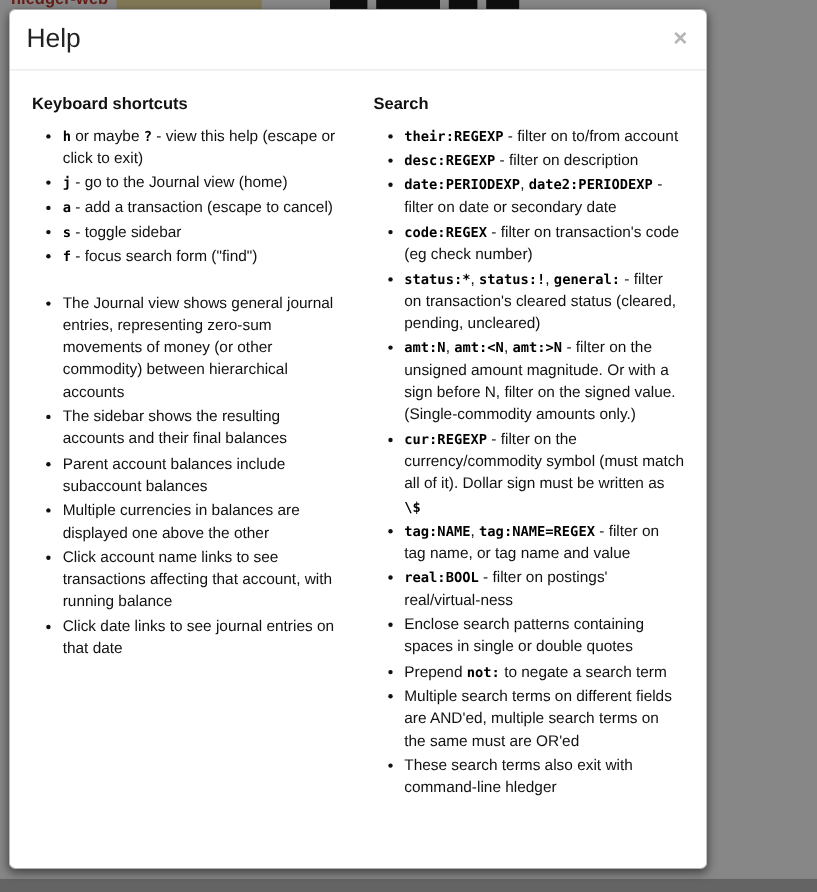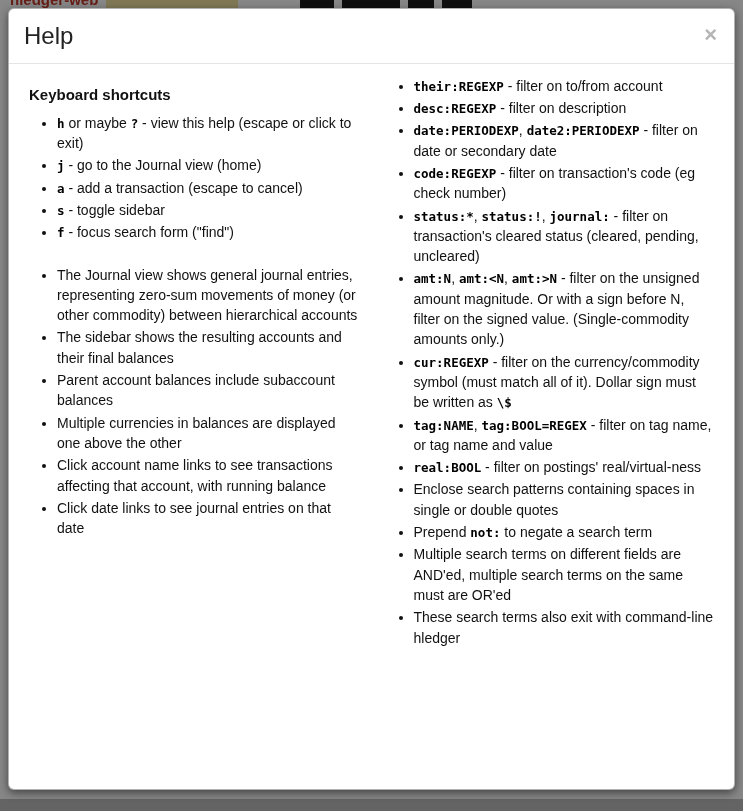--- a/index.html
+++ b/index.html
@@ -19,21 +19,21 @@
   }
   .obscured-text{position:absolute;top:0;height:13px;background:#1d1d1d;}
   .ob1{left:300px;width:34px;}
   .ob2{left:342px;width:58px;border-radius:0 0 3px 3px;}
   .ob3{left:408px;width:26px;}
   .ob4{left:442px;width:30px;border-radius:0 0 4px 4px;}
   .page-bottom-band{position:absolute;left:0;bottom:0;width:100%;height:12px;background:#bdbdbd;}
   .backdrop{position:absolute;inset:0;background:rgba(0,0,0,0.47);z-index:5;}
   
   .modal{
-    position:absolute;left:8px;top:8px;width:727px;height:782px;z-index:10;
+    position:absolute;left:8px;top:8px;width:635px;height:782px;z-index:10;
     background:#ffffff;border:1px solid rgba(0,0,0,0.3);border-radius:6px;
     box-shadow:0 3px 9px rgba(0,0,0,0.5);box-sizing:border-box;overflow:hidden;
     display:flex;flex-direction:column;
   }
   .modal-header{
     padding:13px 15px 12px 15px;border-bottom:1px solid #e5e5e5;
     display:flex;align-items:flex-start;flex:0 0 auto;
   }
   .modal-title{
     font-size:24px;font-weight:500;color:#222;margin:0;line-height:1.2;flex:1;
@@ -94,29 +94,30 @@
         <ul>
           <li>The Journal view shows general journal entries, representing zero-sum movements of money (or other commodity) between hierarchical accounts</li>
           <li>The sidebar shows the resulting accounts and their final balances</li>
           <li>Parent account balances include subaccount balances</li>
           <li>Multiple currencies in balances are displayed one above the other</li>
           <li>Click account name links to see transactions affecting that account, with running balance</li>
           <li>Click date links to see journal entries on that date</li>
         </ul>
       </div>
     <div class="help-col">
+        <h4>Search</h4>
         <ul>
           <li><code>their:REGEXP</code> - filter on to/from account</li>
           <li><code>desc:REGEXP</code> - filter on description</li>
           <li><code>date:PERIODEXP</code>, <code>date2:PERIODEXP</code> - filter on date or secondary date</li>
-          <li><code>code:REGEXP</code> - filter on transaction's code (eg check number)</li>
-          <li><code>status:*</code>, <code>status:!</code>, <code>journal:</code> - filter on transaction's cleared status (cleared, pending, uncleared)</li>
+          <li><code>code:REGEX</code> - filter on transaction's code (eg check number)</li>
+          <li><code>status:*</code>, <code>status:!</code>, <code>general:</code> - filter on transaction's cleared status (cleared, pending, uncleared)</li>
           <li><code>amt:N</code>, <code>amt:&lt;N</code>, <code>amt:&gt;N</code> - filter on the unsigned amount magnitude. Or with a sign before N, filter on the signed value. (Single-commodity amounts only.)</li>
           <li><code>cur:REGEXP</code> - filter on the currency/commodity symbol (must match all of it). Dollar sign must be written as <code>\$</code></li>
-          <li><code>tag:NAME</code>, <code>tag:BOOL=REGEX</code> - filter on tag name, or tag name and value</li>
+          <li><code>tag:NAME</code>, <code>tag:NAME=REGEX</code> - filter on tag name, or tag name and value</li>
           <li><code>real:BOOL</code> - filter on postings' real/virtual-ness</li>
           <li>Enclose search patterns containing spaces in single or double quotes</li>
           <li>Prepend <code>not:</code> to negate a search term</li>
           <li>Multiple search terms on different fields are AND'ed, multiple search terms on the same must are OR'ed</li>
           <li>These search terms also exit with command-line hledger</li>
         </ul>
       </div>
   </div>
 </div>
 

